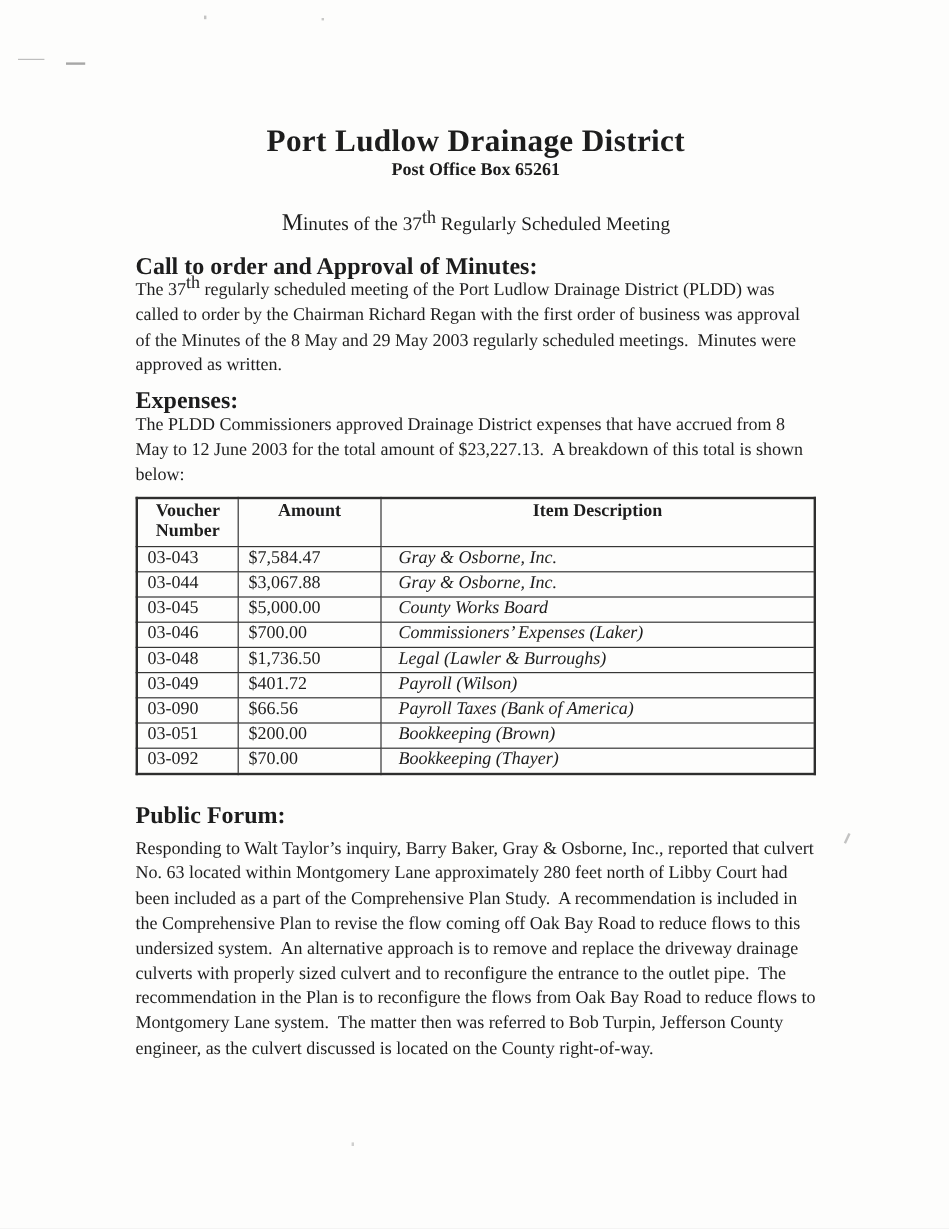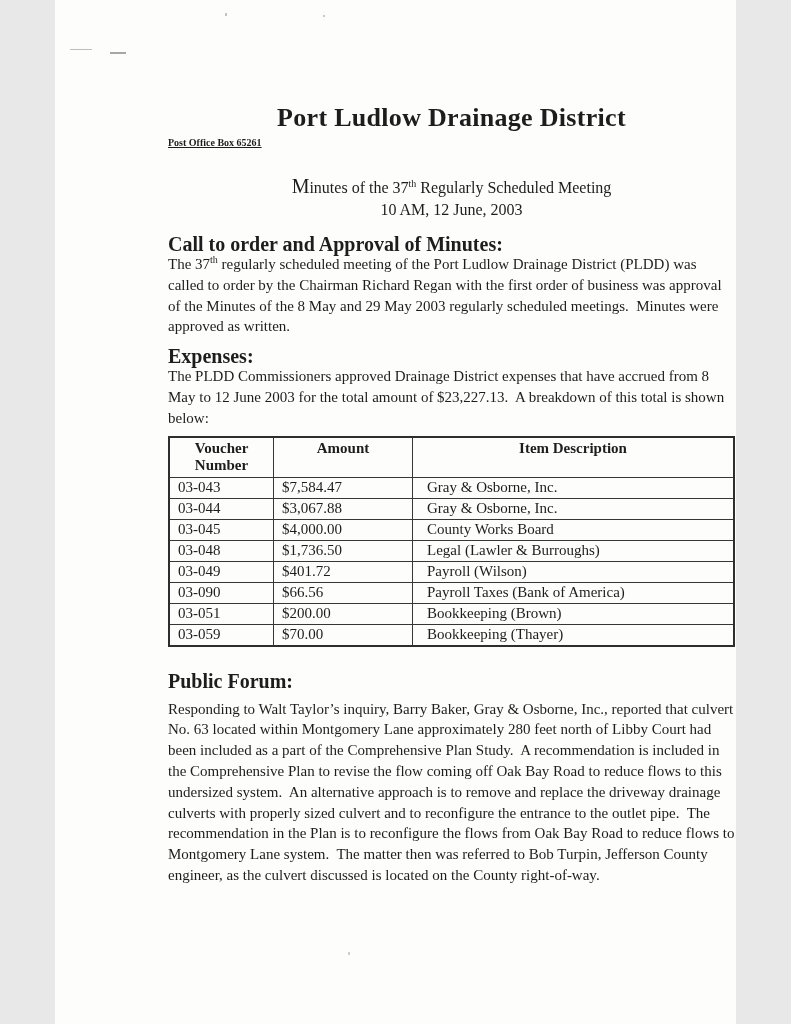--- a/index.html
+++ b/index.html
@@ -2,21 +2,21 @@
 <html><head>
 <meta charset="utf-8">
 <style>
   html, body {
     margin: 0;
     padding: 0;
     background: #e8e8e8;
   }
   .page {
     position: relative;
-    width: 681px;
+    width: 791px;
     height: 1024px;
     margin: 0 auto;
     background: #fdfdfc;
     overflow: hidden;
     font-family: "Liberation Serif", "DejaVu Serif", serif;
     color: #1d1d1d;
     filter: blur(0.22px);
   }
   .content {
     position: absolute;
@@ -26,37 +26,36 @@
   }
   .doc-title {
     margin: 0;
     text-align: center;
     font-size: 26px;
     line-height: 30px;
     font-weight: bold;
     letter-spacing: 0.3px;
   }
   .addr-line {
-    text-align: left;
+    text-align: center;
     font-weight: bold;
-    font-size: 10px;
+    font-size: 15px;
     line-height: 19px;
-    text-decoration: underline;
   }
   .meeting-block {
     margin-top: 23px;
     text-align: center;
     font-size: 16px;
     line-height: 22px;
   }
   .big-initial {
     font-size: 20px;
   }
   sup {
-    font-size: 10px;
+    font-size: 15px;
     vertical-align: super;
     line-height: 0;
   }
   .section-heading {
     margin: 0;
     margin-top: 13px;
     font-size: 20px;
     line-height: 20px;
     font-weight: bold;
   }
@@ -78,32 +77,32 @@
   }
   .expense-table th, .expense-table td {
     border: 1px solid #363636;
     font-size: 15px;
   }
   .expense-table th {
     font-weight: bold;
     text-align: center;
     vertical-align: top;
     line-height: 17.5px;
-    padding: 2px 13px;
+    padding: 2px 3px;
   }
   .expense-table td {
     line-height: 17px;
     padding: 1.5px 8px;
     vertical-align: top;
     white-space: nowrap;
     overflow: hidden;
   }
   .col-voucher { width: 77px; }
   .col-amount { width: 112px; }
-  .expense-table td.desc-cell { padding-left: 14px; }
+  .expense-table td.desc-cell { padding-left: 14px; font-style: italic; }
   .artifact {
     position: absolute;
     background: #8a8a8a;
   }
 </style>
 </head>
 <body>
 
 <div class="page">
 
@@ -114,21 +113,20 @@
   <div class="artifact" style="left:705px; top:694px; width:1.5px; height:9px; opacity:.5; transform:rotate(25deg);"></div>
   <div class="artifact" style="left:293px; top:952px; width:2px; height:3px; opacity:.4;"></div>
 
   <div class="content">
 
     <h1 class="doc-title">Port Ludlow Drainage District</h1>
     <div class="addr-line">Post Office Box 65261</div>
 
     <div class="meeting-block">
       <div><span class="big-initial">M</span><span>inutes of the 37</span><sup>th</sup><span> Regularly Scheduled Meeting</span></div>
-      <div>10 AM, 12 June, 2003</div>
     </div>
 
     <h2 class="section-heading">Call to order and Approval of Minutes:</h2>
     <p class="para"><span>The 37</span><sup>th</sup><span> regularly scheduled meeting of the Port Ludlow Drainage District (PLDD) was called to order by the Chairman Richard Regan with the first order of business was approval of the Minutes of the 8 May and 29 May 2003 regularly scheduled meetings.  Minutes were approved as written.</span></p>
 
     <h2 class="section-heading gap-sm">Expenses:</h2>
     <p class="para">The PLDD Commissioners approved Drainage District expenses that have accrued from 8 May to 12 June 2003 for the total amount of $23,227.13.  A breakdown of this total is shown below:</p>
 
     <table class="expense-table">
       <thead>
@@ -144,22 +142,27 @@
           <td>$7,584.47</td>
           <td class="desc-cell">Gray &amp; Osborne, Inc.</td>
         </tr>
         <tr>
           <td>03-044</td>
           <td>$3,067.88</td>
           <td class="desc-cell">Gray &amp; Osborne, Inc.</td>
         </tr>
         <tr>
           <td>03-045</td>
-          <td>$4,000.00</td>
+          <td>$5,000.00</td>
           <td class="desc-cell">County Works Board</td>
+        </tr>
+        <tr>
+          <td>03-046</td>
+          <td>$700.00</td>
+          <td class="desc-cell">Commissioners’ Expenses (Laker)</td>
         </tr>
         <tr>
           <td>03-048</td>
           <td>$1,736.50</td>
           <td class="desc-cell">Legal (Lawler &amp; Burroughs)</td>
         </tr>
         <tr>
           <td>03-049</td>
           <td>$401.72</td>
           <td class="desc-cell">Payroll (Wilson)</td>
@@ -168,21 +171,21 @@
           <td>03-090</td>
           <td>$66.56</td>
           <td class="desc-cell">Payroll Taxes (Bank of America)</td>
         </tr>
         <tr>
           <td>03-051</td>
           <td>$200.00</td>
           <td class="desc-cell">Bookkeeping (Brown)</td>
         </tr>
         <tr>
-          <td>03-059</td>
+          <td>03-092</td>
           <td>$70.00</td>
           <td class="desc-cell">Bookkeeping (Thayer)</td>
         </tr>
       </tbody>
     </table>
 
     <h2 class="section-heading gap-md">Public Forum:</h2>
     <p class="para gap-para">Responding to Walt Taylor’s inquiry, Barry Baker, Gray &amp; Osborne, Inc., reported that culvert No. 63 located within Montgomery Lane approximately 280 feet north of Libby Court had been included as a part of the Comprehensive Plan Study.  A recommendation is included in the Comprehensive Plan to revise the flow coming off Oak Bay Road to reduce flows to this undersized system.  An alternative approach is to remove and replace the driveway drainage culverts with properly sized culvert and to reconfigure the entrance to the outlet pipe.  The recommendation in the Plan is to reconfigure the flows from Oak Bay Road to reduce flows to Montgomery Lane system.  The matter then was referred to Bob Turpin, Jefferson County engineer, as the culvert discussed is located on the County right-of-way.</p>
 
   </div>

